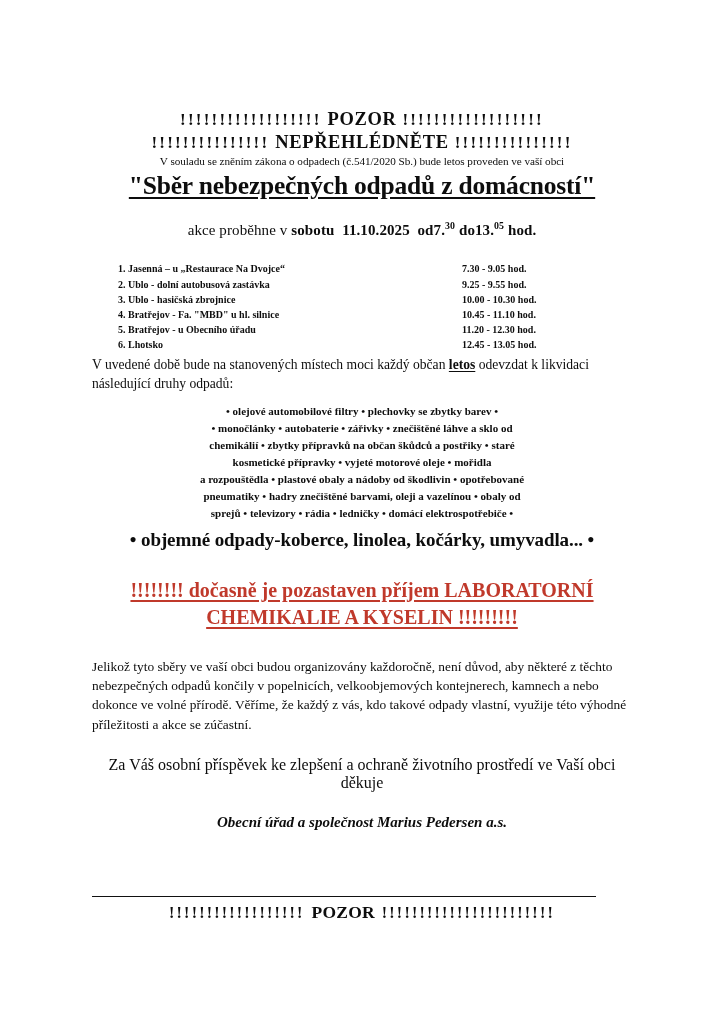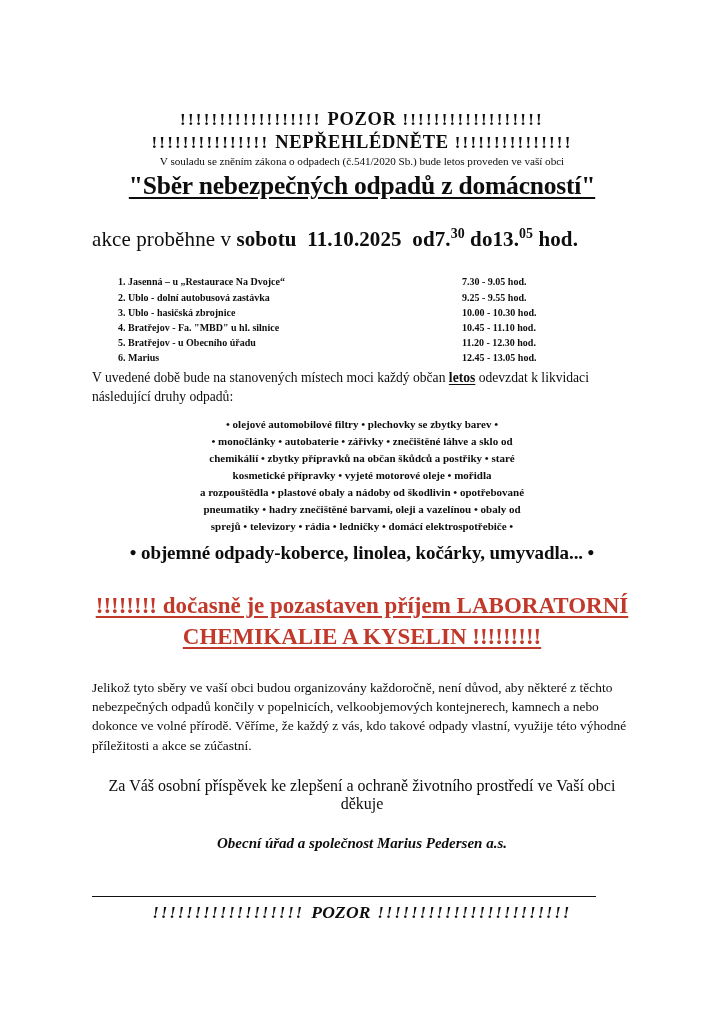--- a/index.html
+++ b/index.html
@@ -53,23 +53,23 @@
     font-size: 25.5px;
     letter-spacing: -0.2px;
     margin-top: 3px;
     text-decoration: underline;
     text-underline-offset: 3px;
     white-space: nowrap;
   }
 
   
   .event-line {
-    text-align: left;
-    font-size: 21px;
-    margin-top: 25px;
+    text-align: center;
+    font-size: 15px;
+    margin-top: 19px;
     letter-spacing: 0.1px;
   }
   .event-line b { font-weight: bold; }
   .event-line sup {
     font-size: 0.66em;
     vertical-align: super;
     font-weight: bold;
   }
 
   
@@ -115,21 +115,21 @@
     font-size: 19px;
     letter-spacing: -0.1px;
     white-space: nowrap;
   }
 
   
   .warning {
     margin-top: 26px;
     text-align: center;
     font-weight: bold;
-    font-size: 23px;
+    font-size: 20px;
     line-height: 1.35;
     color: #c0392b;
     text-decoration: underline;
     text-underline-offset: 3px;
     white-space: nowrap;
   }
 
   
   .closing {
     margin-top: 26px;
@@ -162,21 +162,20 @@
     border-top: 1.6px solid #111;
     margin: 0 36px 0 0;
   }
   .footer-line {
     text-align: center;
     font-weight: bold;
     font-size: 17.5px;
     letter-spacing: 0.2px;
     margin-top: 5px;
     white-space: nowrap;
-    font-style: italic;
   }
   .footer-line .bangs { letter-spacing: 2.2px; font-size: 16px; }
   .footer-line .word { padding: 0 7px; }
 </style>
 </head>
 <body>
 
 <div class="page">
 
   <div class="banner-line">
@@ -215,21 +214,21 @@
       </tr>
       <tr>
         <td class="name"><span>4.</span> <span>Bratřejov - Fa.  "MBD" u hl. silnice</span></td>
         <td class="time">10.45 - 11.10   hod.</td>
       </tr>
       <tr>
         <td class="name"><span>5.</span> <span>Bratřejov - u Obecního úřadu</span></td>
         <td class="time">11.20 - 12.30   hod.</td>
       </tr>
       <tr>
-        <td class="name"><span>6.</span> <span>Marius</span></td>
+        <td class="name"><span>6.</span> <span>Lhotsko</span></td>
         <td class="time">12.45 - 13.05   hod.</td>
       </tr>
     </tbody>
   </table>
 
   <div class="para tight">
     <span>V uvedené době bude na stanovených místech moci každý občan </span><span class="bu">letos</span><span> odevzdat k likvidaci následující druhy odpadů:</span>
   </div>
 
   <div class="waste">

